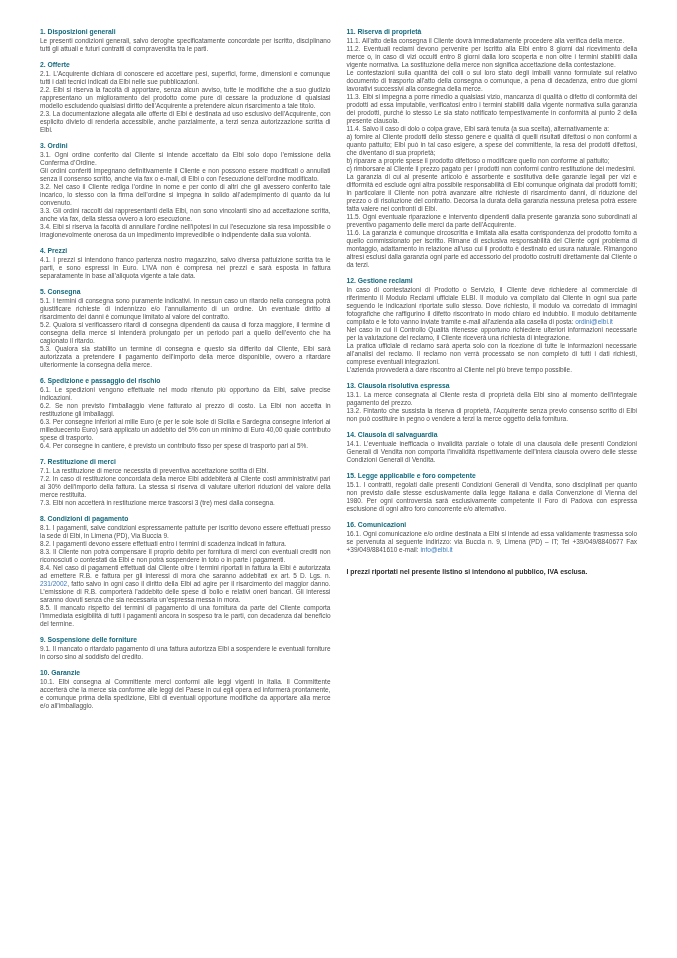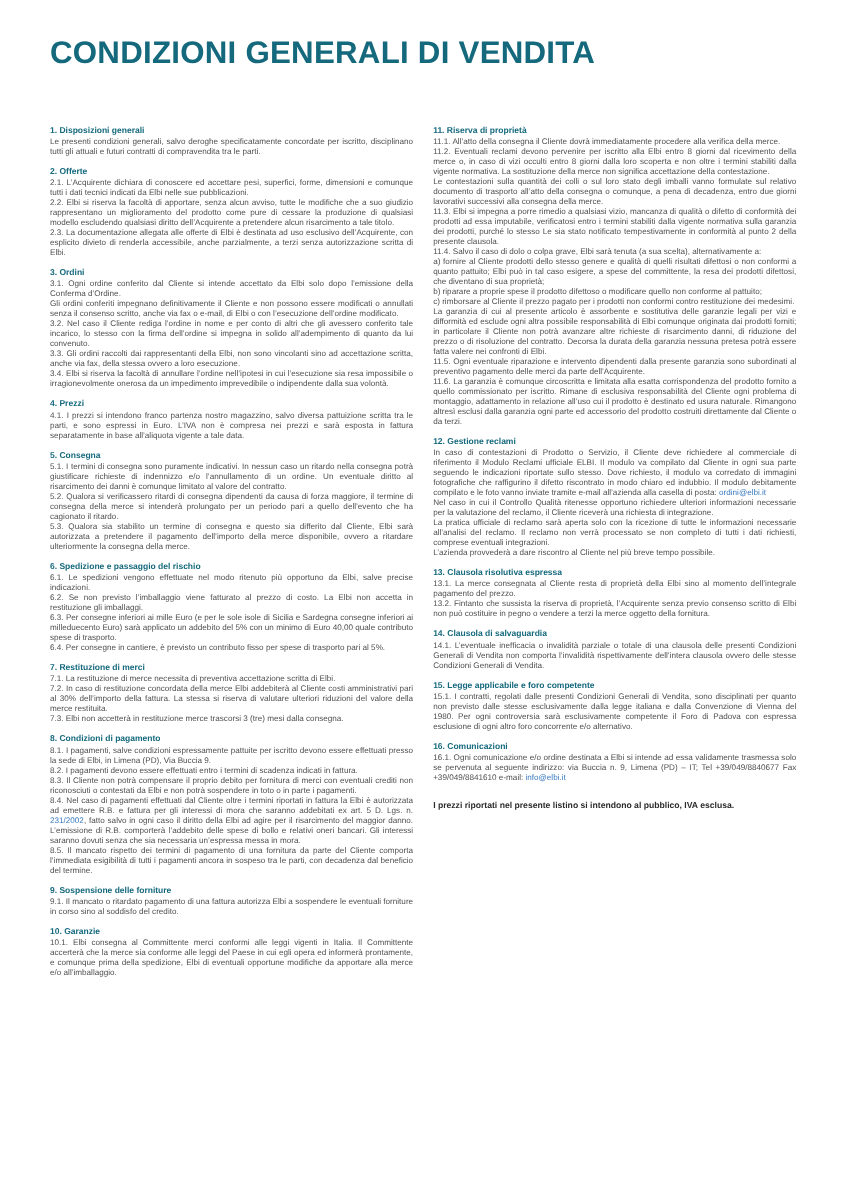--- a/index.html
+++ b/index.html
@@ -37,21 +37,20 @@
     color: #2b2b2b;
     font-weight: bold;
     margin-top: 14px;
     text-align: left;
   }
 </style>
 </head>
 <body>
 
 <div class="page">
-  <h1 class="doc-title">CONDIZIONI GENERALI DI VENDITA</h1>
   <div class="cols">
     <div class="col">
       <div id="col-left-sections">
           <section class="sec">
             <h2 class="sec-heading">1. Disposizioni generali</h2>
             <p class="sec-paragraph">Le presenti condizioni generali, salvo deroghe specificatamente concordate per iscritto, disciplinano tutti gli attuali e futuri contratti di compravendita tra le parti.</p>
           </section>
           <section class="sec">
             <h2 class="sec-heading">2. Offerte</h2>
             <p class="sec-paragraph">2.1. L’Acquirente dichiara di conoscere ed accettare pesi, superfici, forme, dimensioni e comunque tutti i dati tecnici indicati da Elbi nelle sue pubblicazioni.</p>

